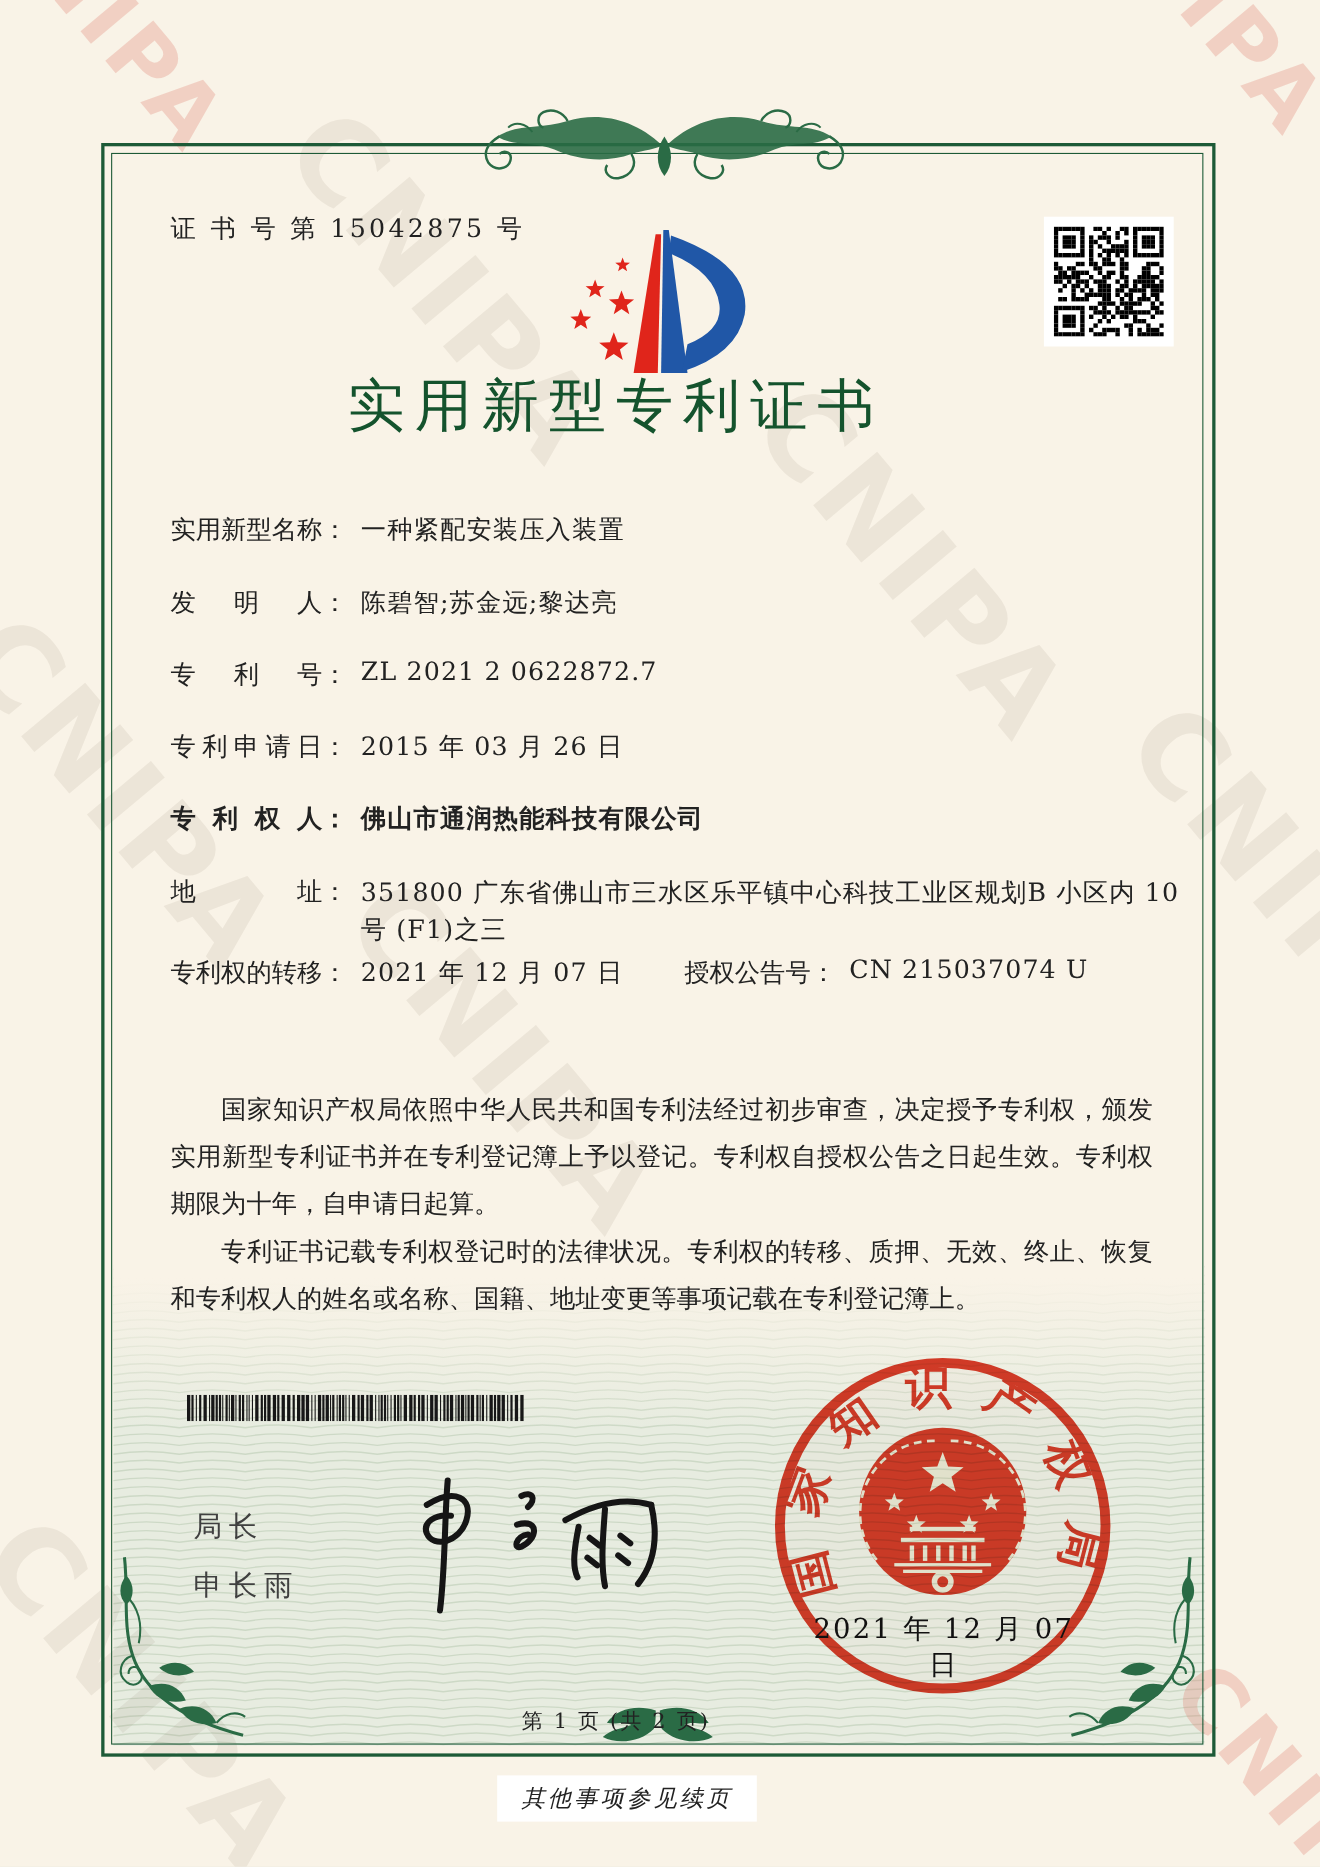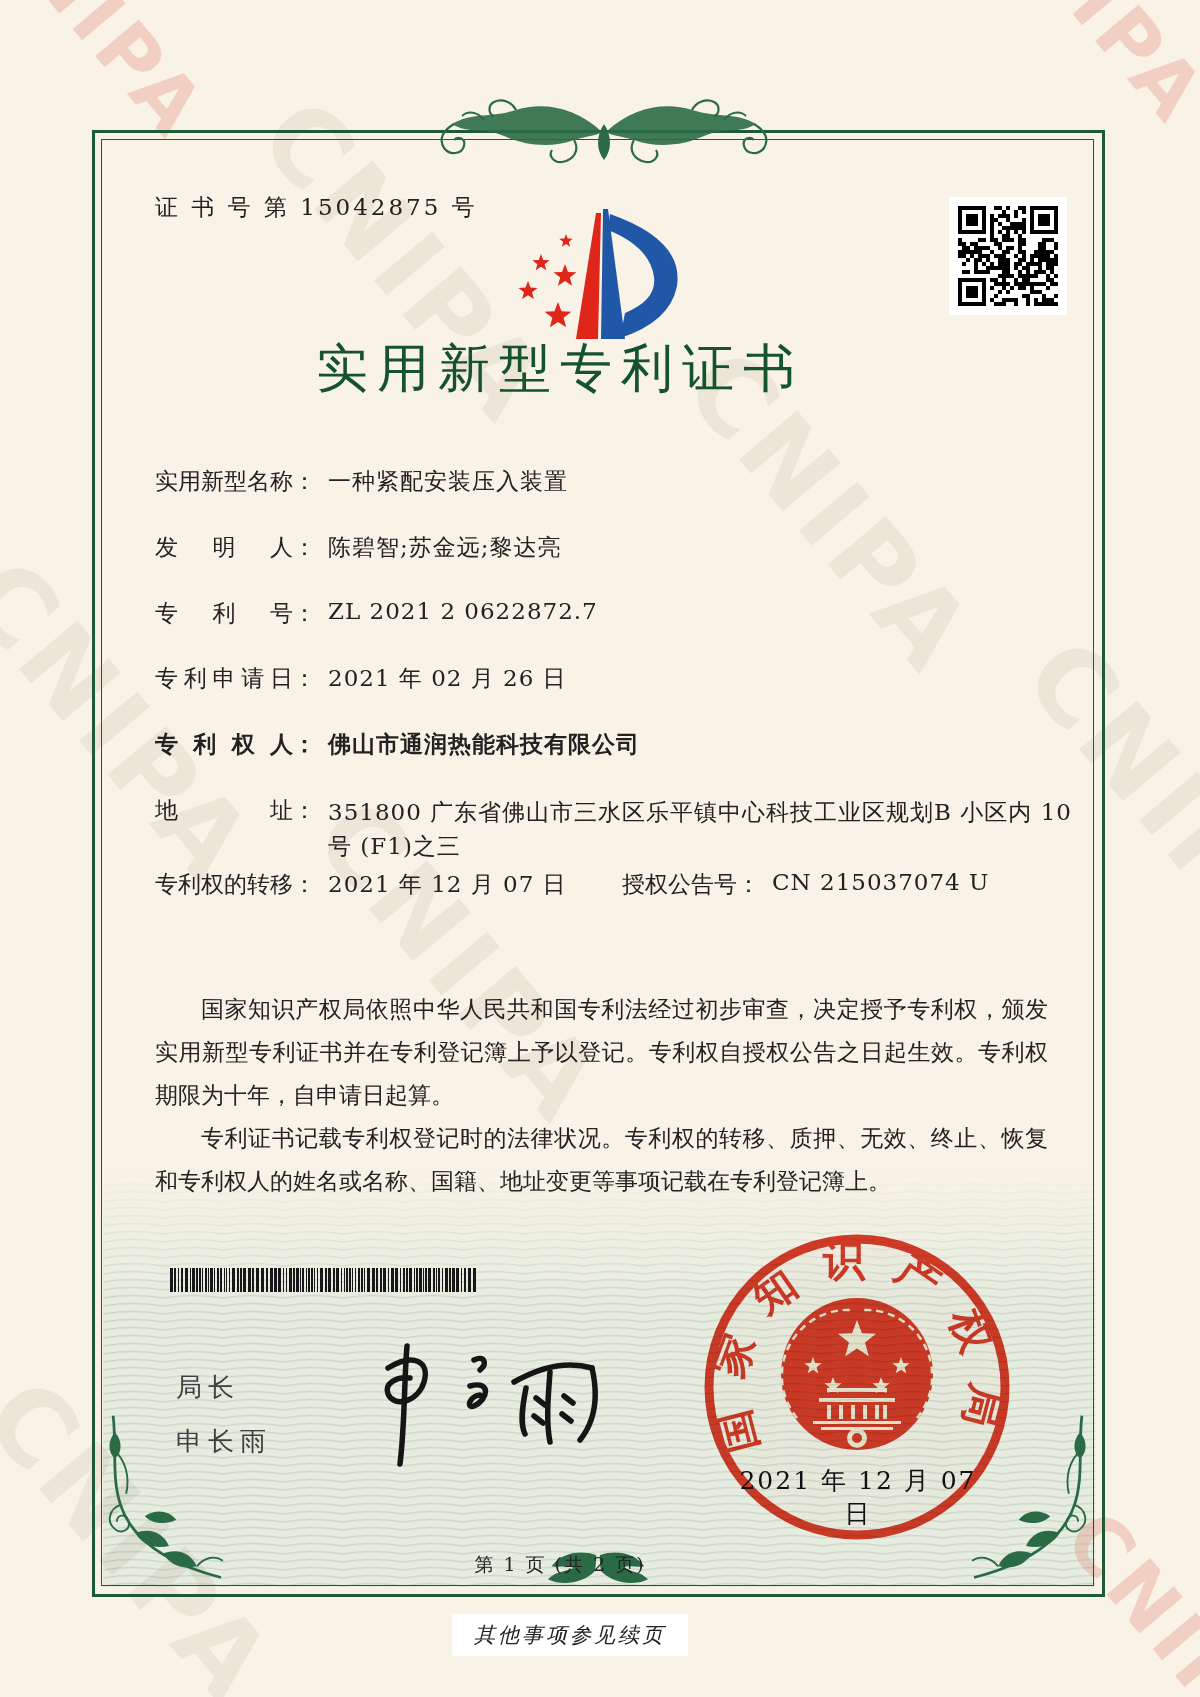--- a/index.html
+++ b/index.html
@@ -573,21 +573,21 @@
     <span class="fvalue">陈碧智;苏金远;黎达亮</span>
   </div>
   <div class="frow" style="top:598px;">
     <span class="flabel">专利号</span>
       <span>：</span>
     <span class="fvalue">ZL 2021 2 0622872.7</span>
   </div>
   <div class="frow" style="top:663px;">
     <span class="flabel">专利申请日</span>
       <span>：</span>
-    <span class="fvalue">2021 年 02 月 26 日</span>
+    <span class="fvalue">2015 年 03 月 26 日</span>
   </div>
   <div class="frow" style="top:729px;font-weight:bold;">
     <span class="flabel">专利权人</span>
       <span>：</span>
     <span class="fvalue">佛山市通润热能科技有限公司</span>
   </div>
   <div class="frow" style="top:795px;">
     <span class="flabel">地址</span>
       <span>：</span>
     <span class="fvalue addr">351800 广东省佛山市三水区乐平镇中心科技工业区规划B 小区内 10 号 (F1)之三</span>

